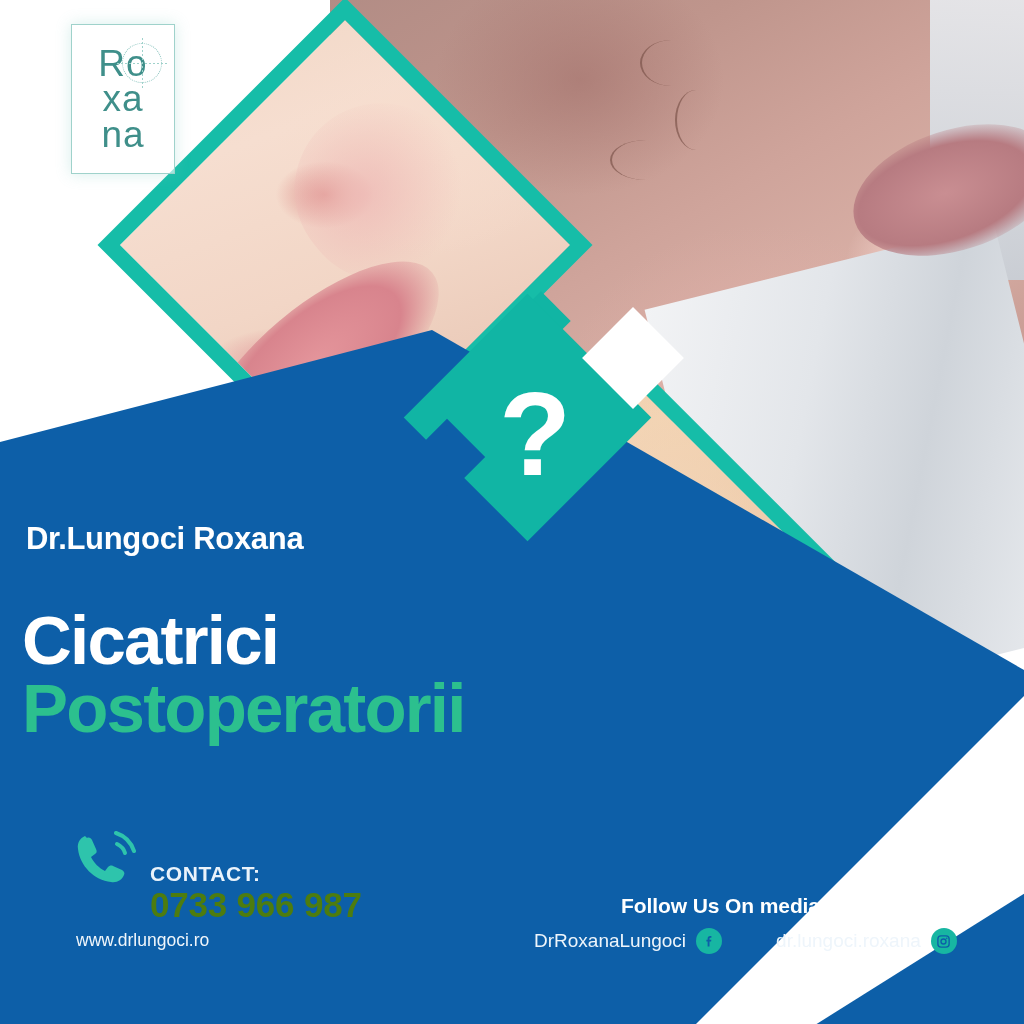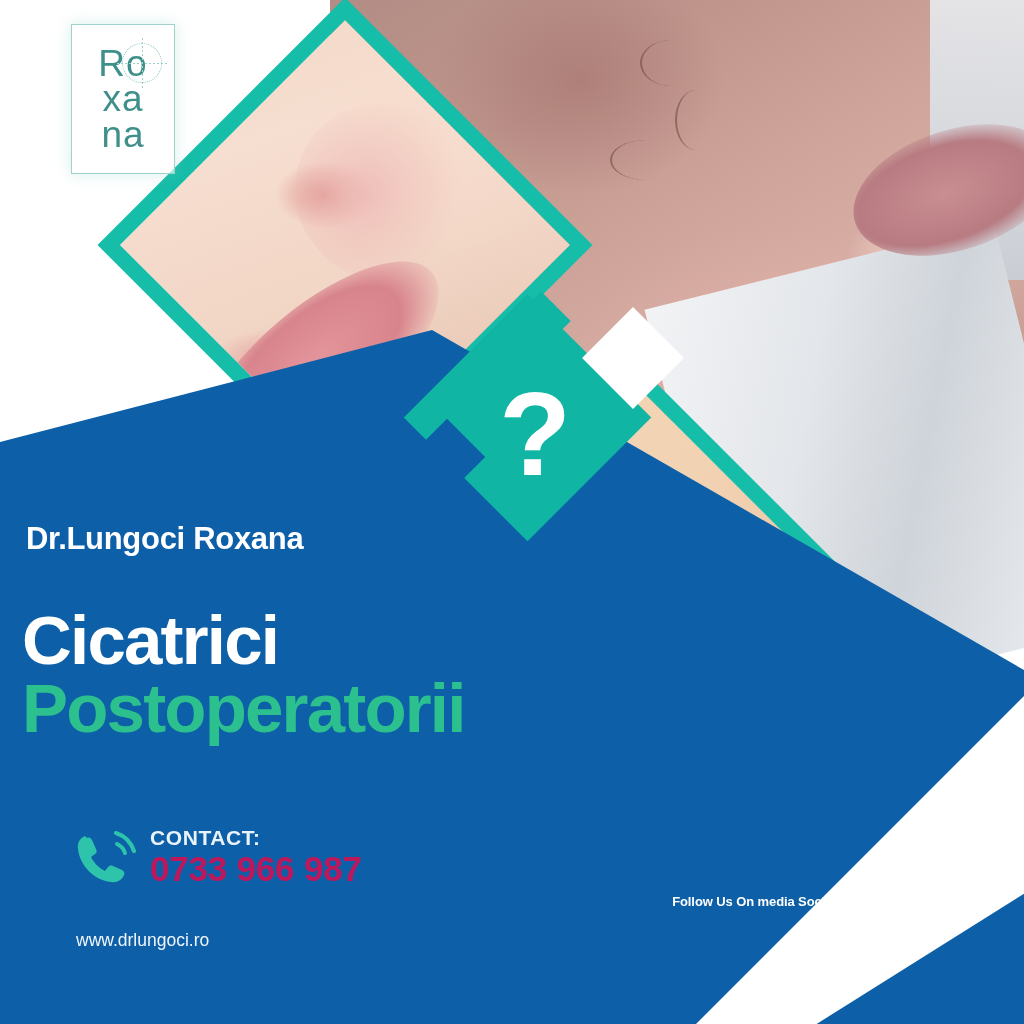--- a/index.html
+++ b/index.html
@@ -131,42 +131,42 @@
   }
   .h-teal{
     color:#2cc08e;font-size:69px;font-weight:700;line-height:1.02;letter-spacing:-1.8px;
     font-family:"Liberation Sans",sans-serif;
     text-align:right;
   }
 
   
   .contact{position:absolute;left:72px;top:824px;z-index:6;display:flex;gap:14px;}
   .phone-icon{width:64px;height:66px;flex:0 0 64px;margin-top:4px;}
-  .contact-txt{padding-top:2px;}
+  .contact-txt{padding-top:2px;margin-top:36px;}
   .c-label{
     color:#eaf3fb;font-size:21px;font-weight:700;letter-spacing:.6px;line-height:1.1;
     font-family:"Liberation Sans",sans-serif;
   }
   .c-phone{
-    color:#be185d;font-size:35px;font-weight:700;letter-spacing:-.2px;line-height:1.12;
+    color:#4d7c0f;font-size:35px;font-weight:700;letter-spacing:-.2px;line-height:1.12;
     font-family:"Liberation Sans",sans-serif;
   }
   .c-addr{
     position:absolute;left:76px;top:898px;color:#f0f6fb;font-size:17.5px;z-index:6;
     font-family:"Liberation Sans",sans-serif;
   }
   .c-web{
     position:absolute;left:76px;top:930px;color:#f0f6fb;font-size:17.5px;z-index:6;
     font-family:"Liberation Sans",sans-serif;
   }
 
   
   .social{position:absolute;left:534px;top:894px;z-index:6;width:440px;}
   .social-title{
-    color:#ffffff;font-size:13px;font-weight:700;text-align:center;letter-spacing:-.1px;
+    color:#ffffff;font-size:21px;font-weight:700;text-align:center;letter-spacing:-.1px;
     font-family:"Liberation Sans",sans-serif;
   }
   .social-row{display:flex;align-items:center;gap:10px;margin-top:10px;}
   .handle{color:#eef5fb;font-size:19px;font-family:"Liberation Sans",sans-serif;}
   .sbadge{
     width:26px;height:26px;border-radius:50%;background:#17b6a2;
     display:flex;align-items:center;justify-content:center;flex:0 0 26px;
   }
   .gap-x{width:34px;}
 
@@ -270,15 +270,32 @@
     </svg>
     <div class="contact-txt">
       <div class="c-label">CONTACT:</div>
       <div class="c-phone">0733 966 987</div>
     </div>
   </div>
   <div class="c-web">www.drlungoci.ro</div>
 
   <div class="social">
     <div class="social-title">Follow Us On media Social</div>
+    <div class="social-row">
+      <span class="handle">DrRoxanaLungoci</span>
+      <span class="sbadge">
+        <svg width="15" height="15" viewBox="0 0 24 24">
+            <path d="M15 6h-2c-.6 0-1 .4-1 1v2h3l-.5 3H12v8H9v-8H7V9h2V7c0-2.2 1.3-4 4-4h2z" fill="#0d5fa8"></path>
+          </svg>
+      </span>
+      <span class="gap-x"></span>
+      <span class="handle">dr.lungoci.roxana</span>
+      <span class="sbadge">
+        <svg width="15" height="15" viewBox="0 0 24 24">
+          <rect x="3" y="3" width="18" height="18" rx="5" fill="none" stroke="#0d5fa8" stroke-width="2.2"></rect>
+          <circle cx="12" cy="12" r="4" fill="none" stroke="#0d5fa8" stroke-width="2.2"></circle>
+          <circle cx="17.2" cy="6.8" r="1.3" fill="#0d5fa8"></circle>
+        </svg>
+      </span>
+    </div>
   </div>
 
 </div>
 
 </body></html>

